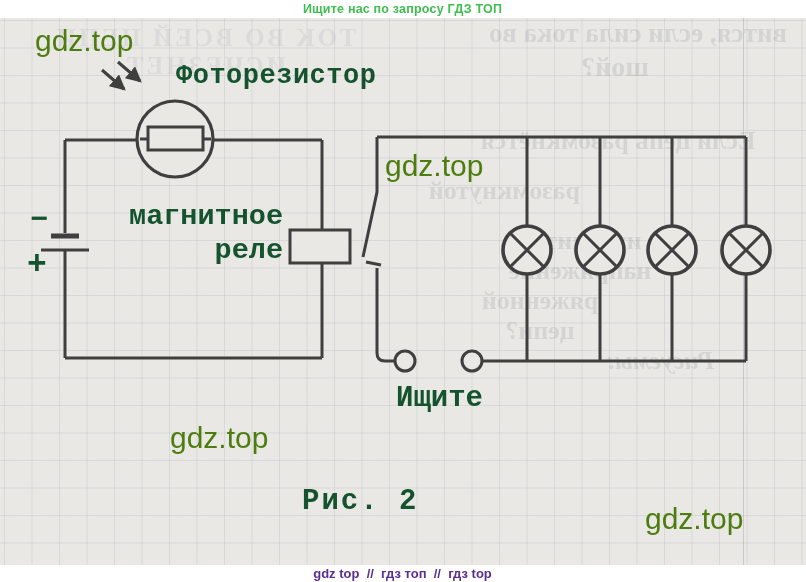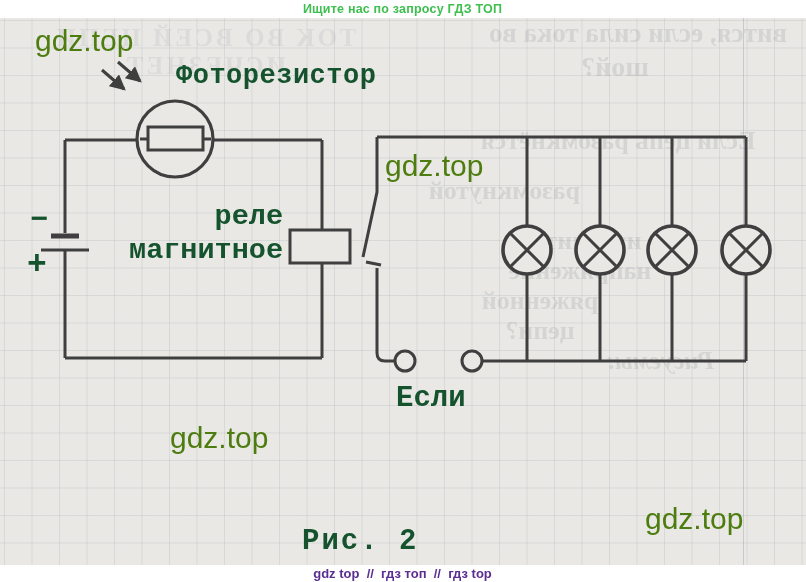--- a/index.html
+++ b/index.html
@@ -107,30 +107,30 @@
     <g>
       <circle cx="746" cy="250" r="24" fill="#e9e8e5" stroke-width="3.6"></circle>
       <path d="M729 233 L763 267 M729 267 L763 233"></path>
     </g>
   </g>
 </svg>
 
 <div class="lbl" style="left:176px;top:61px;font-size:27px;letter-spacing:.5px;">Фоторезистор</div>
 
 <div class="lbl" style="left:90px;top:200px;width:193px;text-align:right;font-size:28.5px;line-height:34px;">
+  <div>магнитное</div>
   <div>реле</div>
-  <div>магнитное</div>
 </div>
 
 <div class="lbl" style="left:30px;top:203px;font-size:30px;">−</div>
 <div class="lbl" style="left:27px;top:247px;font-size:33px;">+</div>
 
-<div class="lbl" style="left:396px;top:382px;font-size:29px;">Если</div>
+<div class="lbl" style="left:396px;top:382px;font-size:29px;">Ищите</div>
 
-<div class="lbl" style="left:302px;top:485px;font-size:29px;letter-spacing:2px;margin-top:40px;">Рис. 2</div>
+<div class="lbl" style="left:302px;top:485px;font-size:29px;letter-spacing:2px;">Рис. 2</div>
 
 <div class="wm" style="left:35px;top:24px;">gdz.top</div>
 <div class="wm" style="left:385px;top:149px;">gdz.top</div>
 <div class="wm" style="left:170px;top:421px;">gdz.top</div>
 <div class="wm" style="left:645px;top:502px;">gdz.top</div>
 
 <div class="strip top">
   <span class="header-text">Ищите нас по запросу ГДЗ ТОП</span>
 </div>
 <div class="strip bottom">

